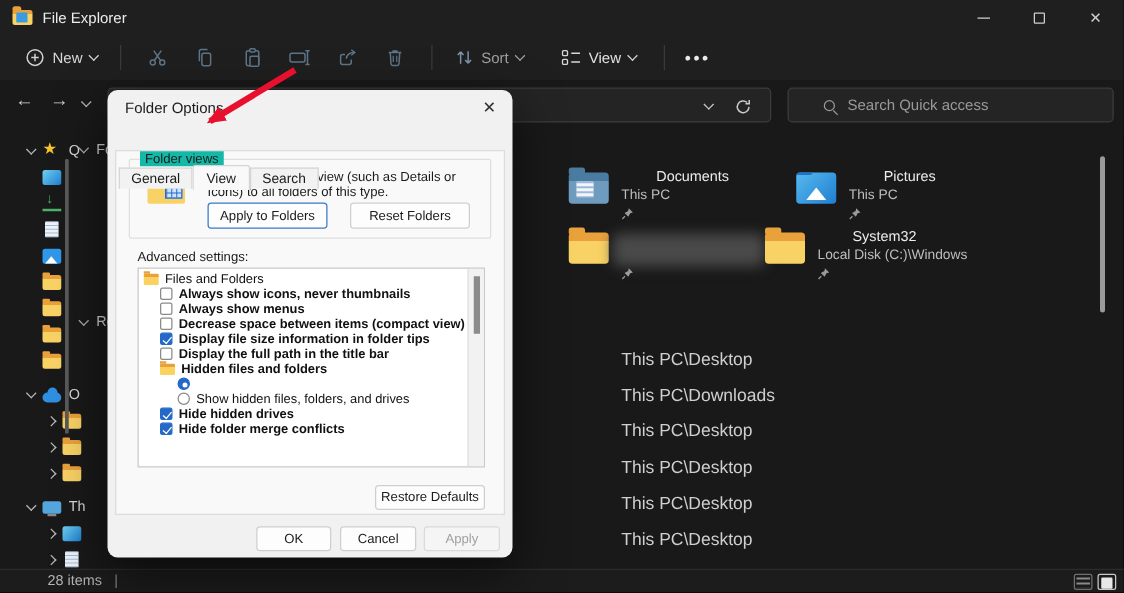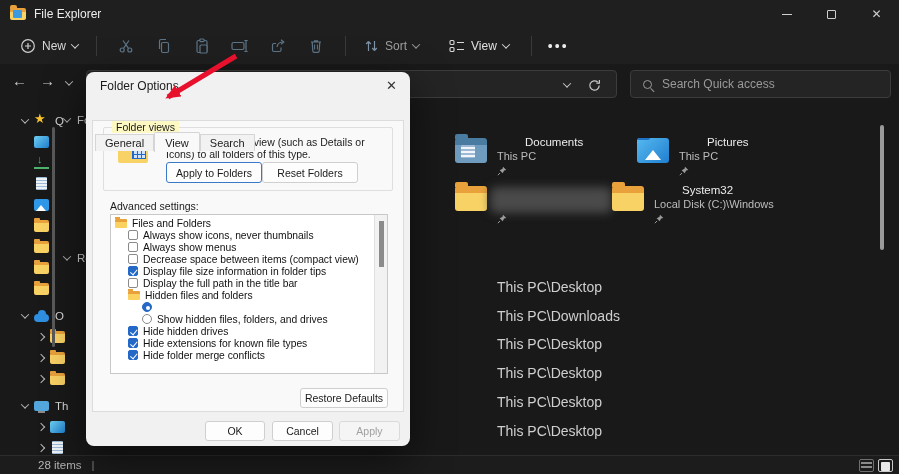--- a/index.html
+++ b/index.html
@@ -31,21 +31,21 @@
   .chev { width:6px; height:6px; border-right:1.3px solid currentColor; border-bottom:1.3px solid currentColor; transform:rotate(45deg) translate(-1px,-1px); display:inline-block; }
   .chev-r { transform:rotate(-45deg); }
   .dots { color:#eaeaea; font-size:14px; letter-spacing:2px; margin-left:6px; }
   
   .addr-row { position:absolute; left:0; top:64px; width:899px; height:40px; background:#191919; }
   .nav-ar { position:absolute; top:8px; font-size:15px; color:#cfcfcf; }
   .nav-back { left:12px; } .nav-fwd { left:40px; }
   .nav-chev { position:absolute; left:66px; top:16px; color:#b9b9b9; }
   .addrbar { position:absolute; left:86px; top:6px; width:531px; height:28px; background:#242424; border:1px solid #3c3c3c; border-radius:4px; }
   .addr-chev { position:absolute; right:46px; top:11px; color:#c9c9c9; }
-  .searchbox { position:absolute; left:630px; top:6px; width:261px; height:28px; background:#242424; border:1px solid #3c3c3c; border-radius:4px; display:flex; align-items:center; }
+  .searchbox { position:absolute; left:630px; top:6px; width:261px; height:28px; background:#242424; border:1px solid #3c3c3c; border-radius:4px; display:flex; align-items:center;padding-left:16px; }
   .mag { position:relative; width:9px; height:9px; border:1.4px solid #9a9a9a; border-radius:50%; margin:0 10px 0 12px; }
   .mag::after { content:""; position:absolute; left:7px; top:7px; width:5px; height:1.4px; background:#9a9a9a; transform:rotate(45deg); transform-origin:0 0; }
   .search-ph { font-size:12px; color:#9a9a9a; }
   
   .sidebar { position:absolute; left:0; top:104px; width:86px; height:351px; overflow:hidden; }
   .sb-item { height:21px; display:flex; align-items:center; font-size:11.5px; color:#d8d8d8; white-space:nowrap; }
   .sb-item.sec { margin-top:6px; }
   .sb-exp { width:12px; margin-left:22px; color:#b9b9b9; display:flex; }
   .sb-item:not(.exp-open):not(.exp-closed) .sb-exp { visibility:hidden; }
   .sb-item.child .sb-exp { margin-left:38px; }
@@ -90,35 +90,35 @@
   .stv.active::after { content:""; display:block; width:9px; height:9px; margin:1px auto; background:#e8e8e8; border-radius:1px; }
   
   .dialog { position:absolute; left:86px; top:72px; width:324px; height:374px; background:#f1f1f1; border-radius:8px; box-shadow:0 14px 40px rgba(0,0,0,.55); color:#1b1b1b; z-index:40; }
   .dlg-title { position:absolute; left:14px; top:7px; font-size:12px; color:#1b1b1b; }
   .dlg-close { position:absolute; right:13px; top:6px; font-size:13px; color:#333; }
   .tabs { position:absolute; left:9px; top:31px; display:flex; align-items:flex-end; z-index:2; }
   .tab { font-size:11px; padding:2px 9px 2px; background:#f2f2f2; border:1px solid #d5d5d5; border-bottom:none; color:#1b1b1b;margin-top:28px; }
   .tab.active { background:#f9f9f9; padding:4px 10px 3px; position:relative; top:1px; border-radius:2px 2px 0 0; }
   .tab-page { position:absolute; left:6px; top:48px; width:312px; height:292px; background:#f9f9f9; border:1px solid #dcdcdc; }
   .groupbox { position:absolute; left:17px; top:55px; width:290px; height:64px; border:1px solid #dfdfdf; border-radius:2px; }
-  .group-lbl { position:absolute; left:8px; top:-7px; background:#fef9c3; padding:0 4px; font-size:10.5px; }
+  .group-lbl { position:absolute; left:8px; top:-7px; background:#14b8a6; padding:0 4px; font-size:10.5px; }
   .fv-ic { position:absolute; left:14px; top:13px; width:30px; height:22px; background:linear-gradient(180deg,#e9a23b 0 25%,#f9d265 25%); border-radius:2px; }
   .fv-ic::before { content:""; position:absolute; left:0; top:-4px; width:12px; height:5px; background:#e9a23b; border-radius:2px 2px 0 0; }
   .fv-grid { position:absolute; right:2px; top:4px; width:14px; height:14px; background:#cfe3ff; border:1px solid #2569c8; background-image:linear-gradient(to right,#2569c8 1px,transparent 1px),linear-gradient(to bottom,#2569c8 1px,transparent 1px); background-size:4px 4px; }
   .fv-desc { position:absolute; left:62px; top:8px; width:224px; font-size:10.5px; line-height:12px; }
   .btn { font-size:10.5px; background:#fdfdfd; border:1px solid #cfcfcf; border-radius:3px; color:#1b1b1b; text-align:center; }
   .btn-apply-folders { position:absolute; left:62px; top:34px; width:96px; height:21px; border-color:#3a79c8; }
-  .btn-reset-folders { position:absolute; left:158px; top:34px; width:96px; height:21px; }
+  .btn-reset-folders { position:absolute; left:176px; top:34px; width:96px; height:21px; }
   .adv-lbl { position:absolute; left:24px; top:128px; font-size:10.5px; }
   .listbox { position:absolute; left:24px; top:142px; width:278px; height:160px; background:#fff; border:1px solid #c8c8c8; overflow:hidden; }
   .lb-scroll { position:absolute; right:0; top:0; width:13px; height:100%; background:#f2f2f2; border-left:1px solid #e0e0e0; }
   .lb-thumb { position:absolute; left:4px; top:6px; width:5px; height:46px; background:#8b8b8b; }
   .adv-list { position:absolute; left:0; top:0; width:264px; padding-top:2px; }
   .adv-row { height:12px; display:flex; align-items:center; font-size:10.3px; color:#111; white-space:nowrap; }
-  .ind-0 { padding-left:4px; } .ind-1 { padding-left:17px; } .ind-2 { padding-left:31px; }
+  .ind-0 { padding-left:4px; } .ind-1 { padding-left:17px;font-weight:bold; } .ind-2 { padding-left:31px; }
   .row-icon { position:relative; flex:none; margin-right:5px; }
   .t-group .row-icon { width:12px; height:9px; background:linear-gradient(180deg,#e9a23b 0 30%,#fbd15f 30%); border-radius:1px; }
   .t-group .row-icon::before { content:""; position:absolute; left:0; top:-2px; width:5px; height:2px; background:#e9a23b; }
   .t-checkbox .row-icon { width:10px; height:10px; border:1px solid #8a8a8a; border-radius:2px; background:#fff; }
   .t-checkbox.on .row-icon { background:#2569c8; border-color:#2569c8; }
   .t-checkbox.on .row-icon::after { content:""; position:absolute; left:2.5px; top:0.5px; width:3px; height:5.5px; border-right:1.4px solid #fff; border-bottom:1.4px solid #fff; transform:rotate(40deg); }
   .t-radio .row-icon { width:10px; height:10px; border:1px solid #8a8a8a; border-radius:50%; background:#fff; }
   .t-radio.on .row-icon { background:#2569c8; border-color:#2569c8; }
   .t-radio.on .row-icon::after { content:""; position:absolute; left:3px; top:3px; width:4px; height:4px; background:#fff; border-radius:50%; }
   .btn-restore { position:absolute; left:214px; top:316px; width:88px; height:20px; }
@@ -526,24 +526,20 @@
           <div class="adv-row t-radio ind-2">
             <span class="row-icon"></span>
             <span class="row-label">Show hidden files, folders, and drives</span>
           </div>
 
           <div class="adv-row t-checkbox ind-1 on">
             <span class="row-icon"></span>
             <span class="row-label">Hide hidden drives</span>
           </div>
 
-          <div class="adv-row t-checkbox ind-1 on">
-            <span class="row-icon"></span>
-            <span class="row-label">Hide extensions for known file types</span>
-          </div>
 
           <div class="adv-row t-checkbox ind-1 on">
             <span class="row-icon"></span>
             <span class="row-label">Hide folder merge conflicts</span>
           </div>
 
           <div class="adv-row t-checkbox ind-1 on">
 
             <span class="row-label"></span>
           </div>

